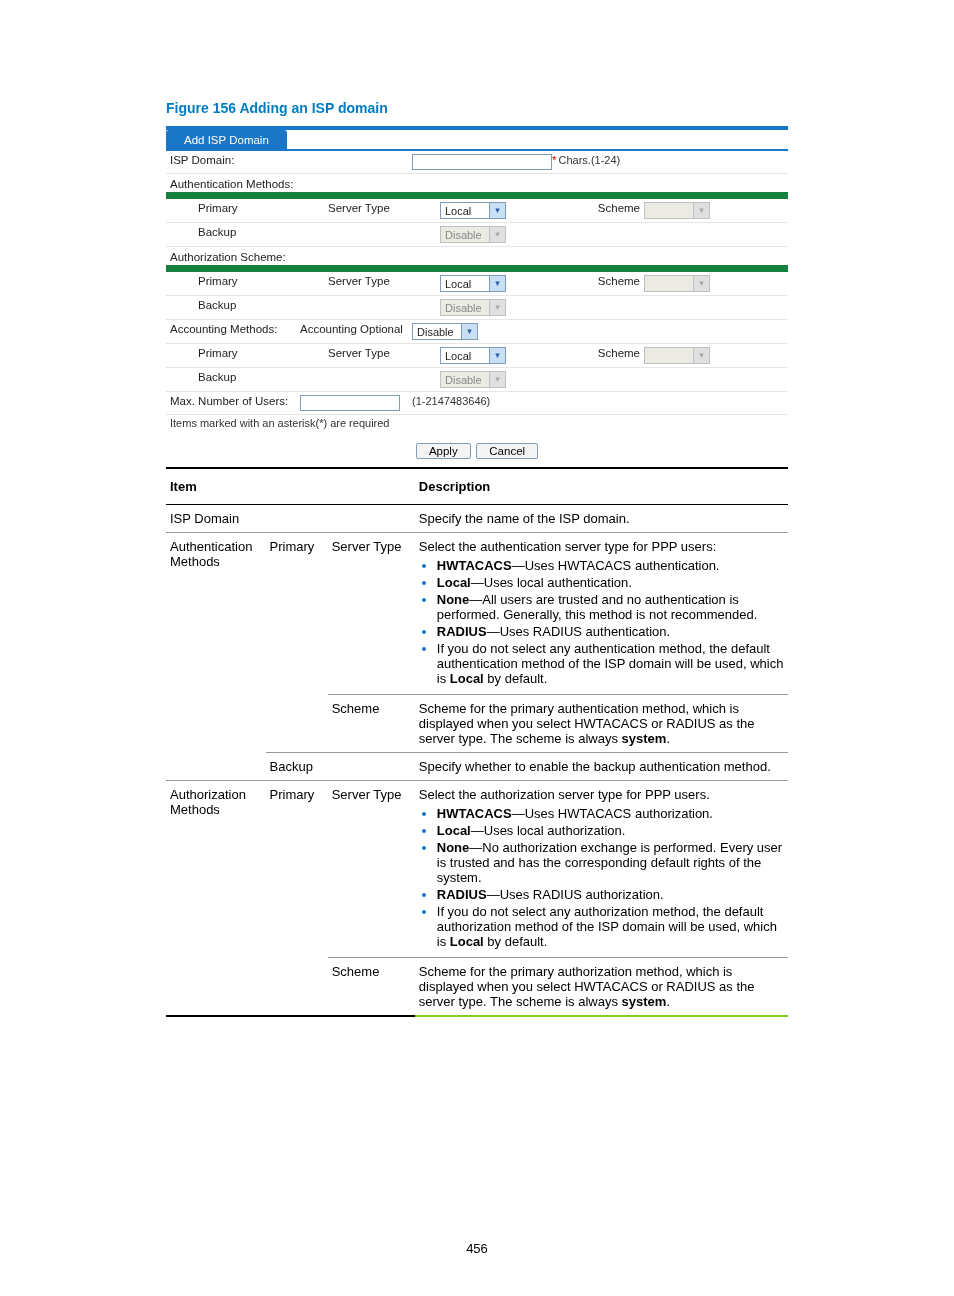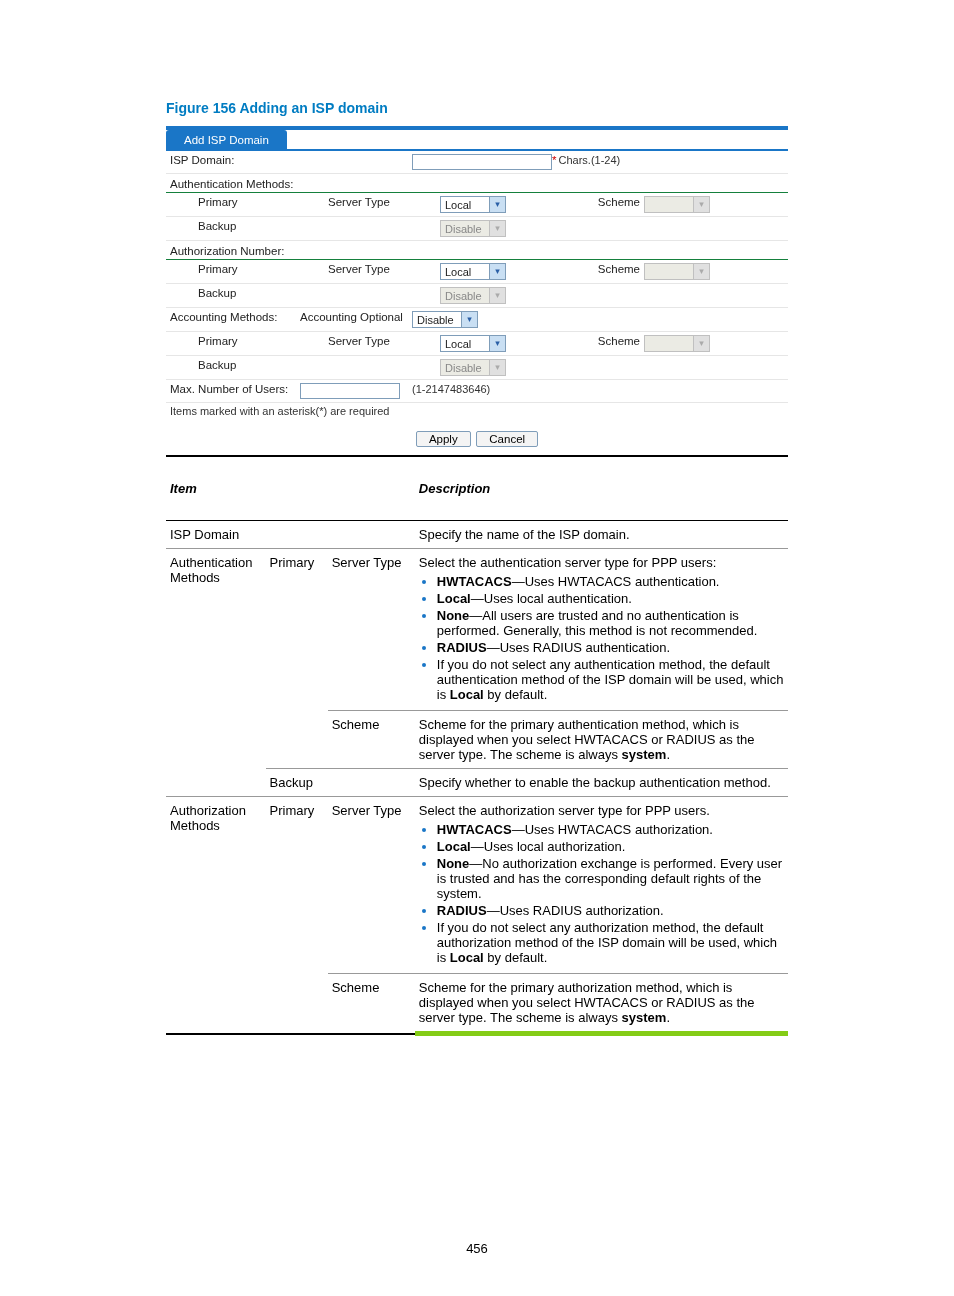--- a/index.html
+++ b/index.html
@@ -81,21 +81,21 @@
     width: 15px; height: 15px;
     background: #c9dff3;
     border-left: 1px solid #7f9db9;
     display:flex; align-items:center; justify-content:center;
   }
   .sel.disabled .sel-btn { background:#e0e0e0; border-left-color:#c0c0c0; }
   .chev { font-size: 9px; color: #2a5fa6; line-height:1; }
   .sel.disabled .chev { color:#aaa; }
   .section-row {
     padding: 4px 4px 2px 4px;
-    border-bottom: 1px solid #15803d;
+    border-bottom: 7px solid #15803d;
     font-size: 11.5px;
   }
   .note-row {
     padding: 2px 4px 8px 4px;
     font-size: 11px;
     color: #333;
   }
   .btn-row {
     text-align: center;
     padding: 6px 0 2px 0;
@@ -112,24 +112,23 @@
   
   .config-table {
     width: 100%;
     border-collapse: collapse;
     margin-top: 6px;
     font-size: 13px;
   }
   .config-table th {
     text-align: left;
     font-weight: bold;
-    padding: 24px 4px;
+    padding: 10px 4px;
     border-top: 2px solid #000;
     border-bottom: 1px solid #000;
-    font-style: italic;
   }
   .config-table td {
     vertical-align: top;
     padding: 6px 4px;
     border-bottom: 1px solid #999;
   }
   .config-table tr.last td { border-bottom: 2px solid #000; }
   .desc .intro { margin: 0 0 4px 0; }
   .desc ul { margin: 2px 0 0 0; padding-left: 18px; }
   .desc li { margin: 2px 0; }
@@ -192,21 +191,21 @@
       <span class="col3">
         <span class="sel disabled">
           <span class="sel-text">Disable</span>
           <span class="sel-btn">
               <span class="chev">▾</span>
             </span>
         </span>
       </span>
     </div>
 
-    <div class="section-row">Authorization Number:</div>
+    <div class="section-row">Authorization Scheme:</div>
     <div class="form-row">
       <span class="col1 indent">Primary</span>
       <span class="col2">Server Type</span>
       <span class="col3">
         <span class="sel">
           <span class="sel-text">Local</span>
           <span class="sel-btn">
               <span class="chev">▾</span>
             </span>
         </span>
@@ -350,21 +349,21 @@
             <li><b>HWTACACS</b><span>—Uses HWTACACS authorization.</span></li>
             <li><b>Local</b><span>—Uses local authorization.</span></li>
             <li><b>None</b><span>—No authorization exchange is performed. Every user is trusted and has the corresponding default rights of the system.</span></li>
             <li><b>RADIUS</b><span>—Uses RADIUS authorization.</span></li>
             <li><span>If you do not select any authorization method, the default authorization method of the ISP domain will be used, which is </span><b>Local</b><span> by default.</span></li>
           </ul>
         </td>
       </tr>
       <tr class="last">
         <td style="border-bottom:2px solid #000">Scheme</td>
-        <td class="desc" style="border-bottom:5px solid #84cc16">
+        <td class="desc" style="border-bottom:2px solid #84cc16">
           <span>Scheme for the primary authorization method, which is displayed when you select HWTACACS or RADIUS as the server type. The scheme is always </span><b>system</b><span>.</span>
         </td>
       </tr>
     </tbody>
   </table>
 
   <div class="pnum">456</div>
 </div>
 
 </body></html>

